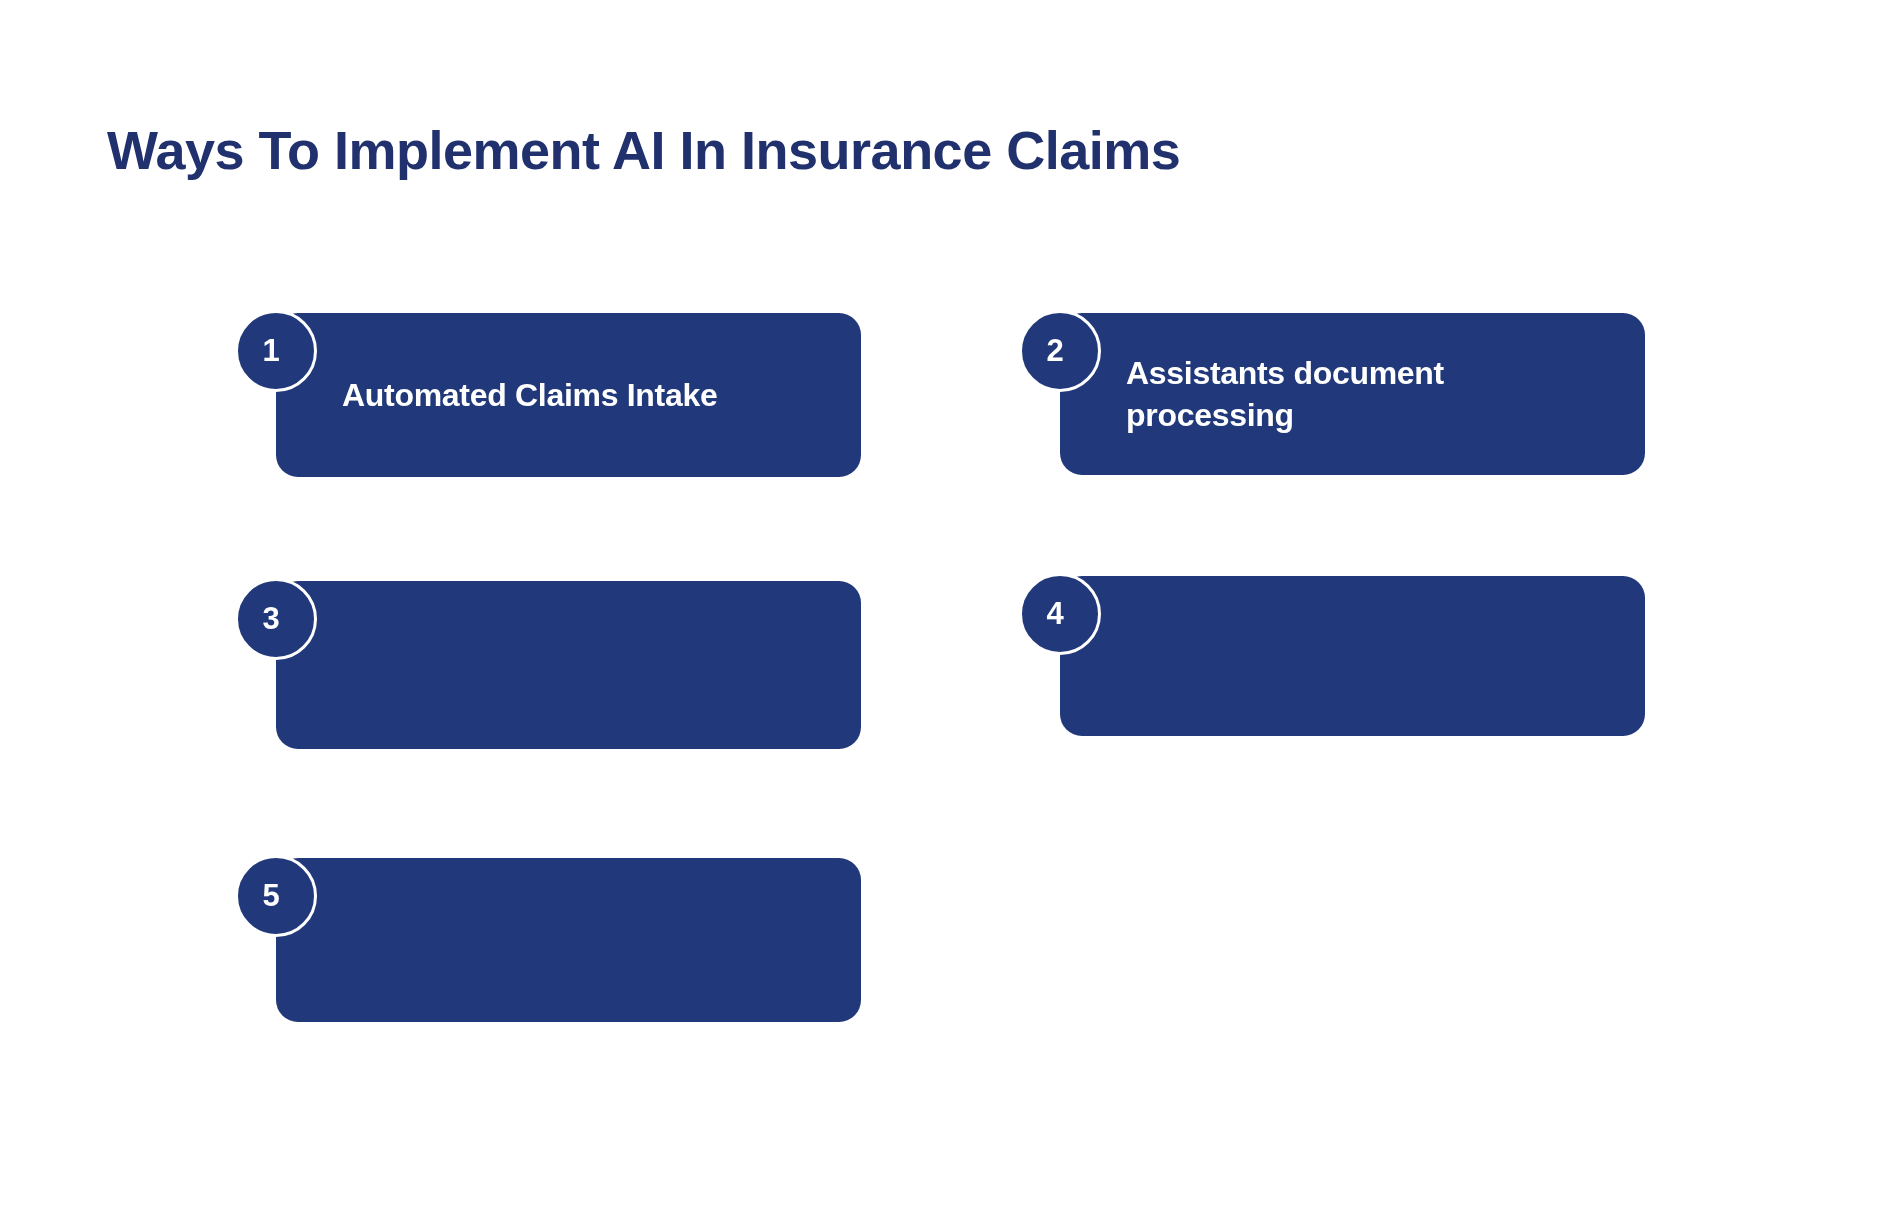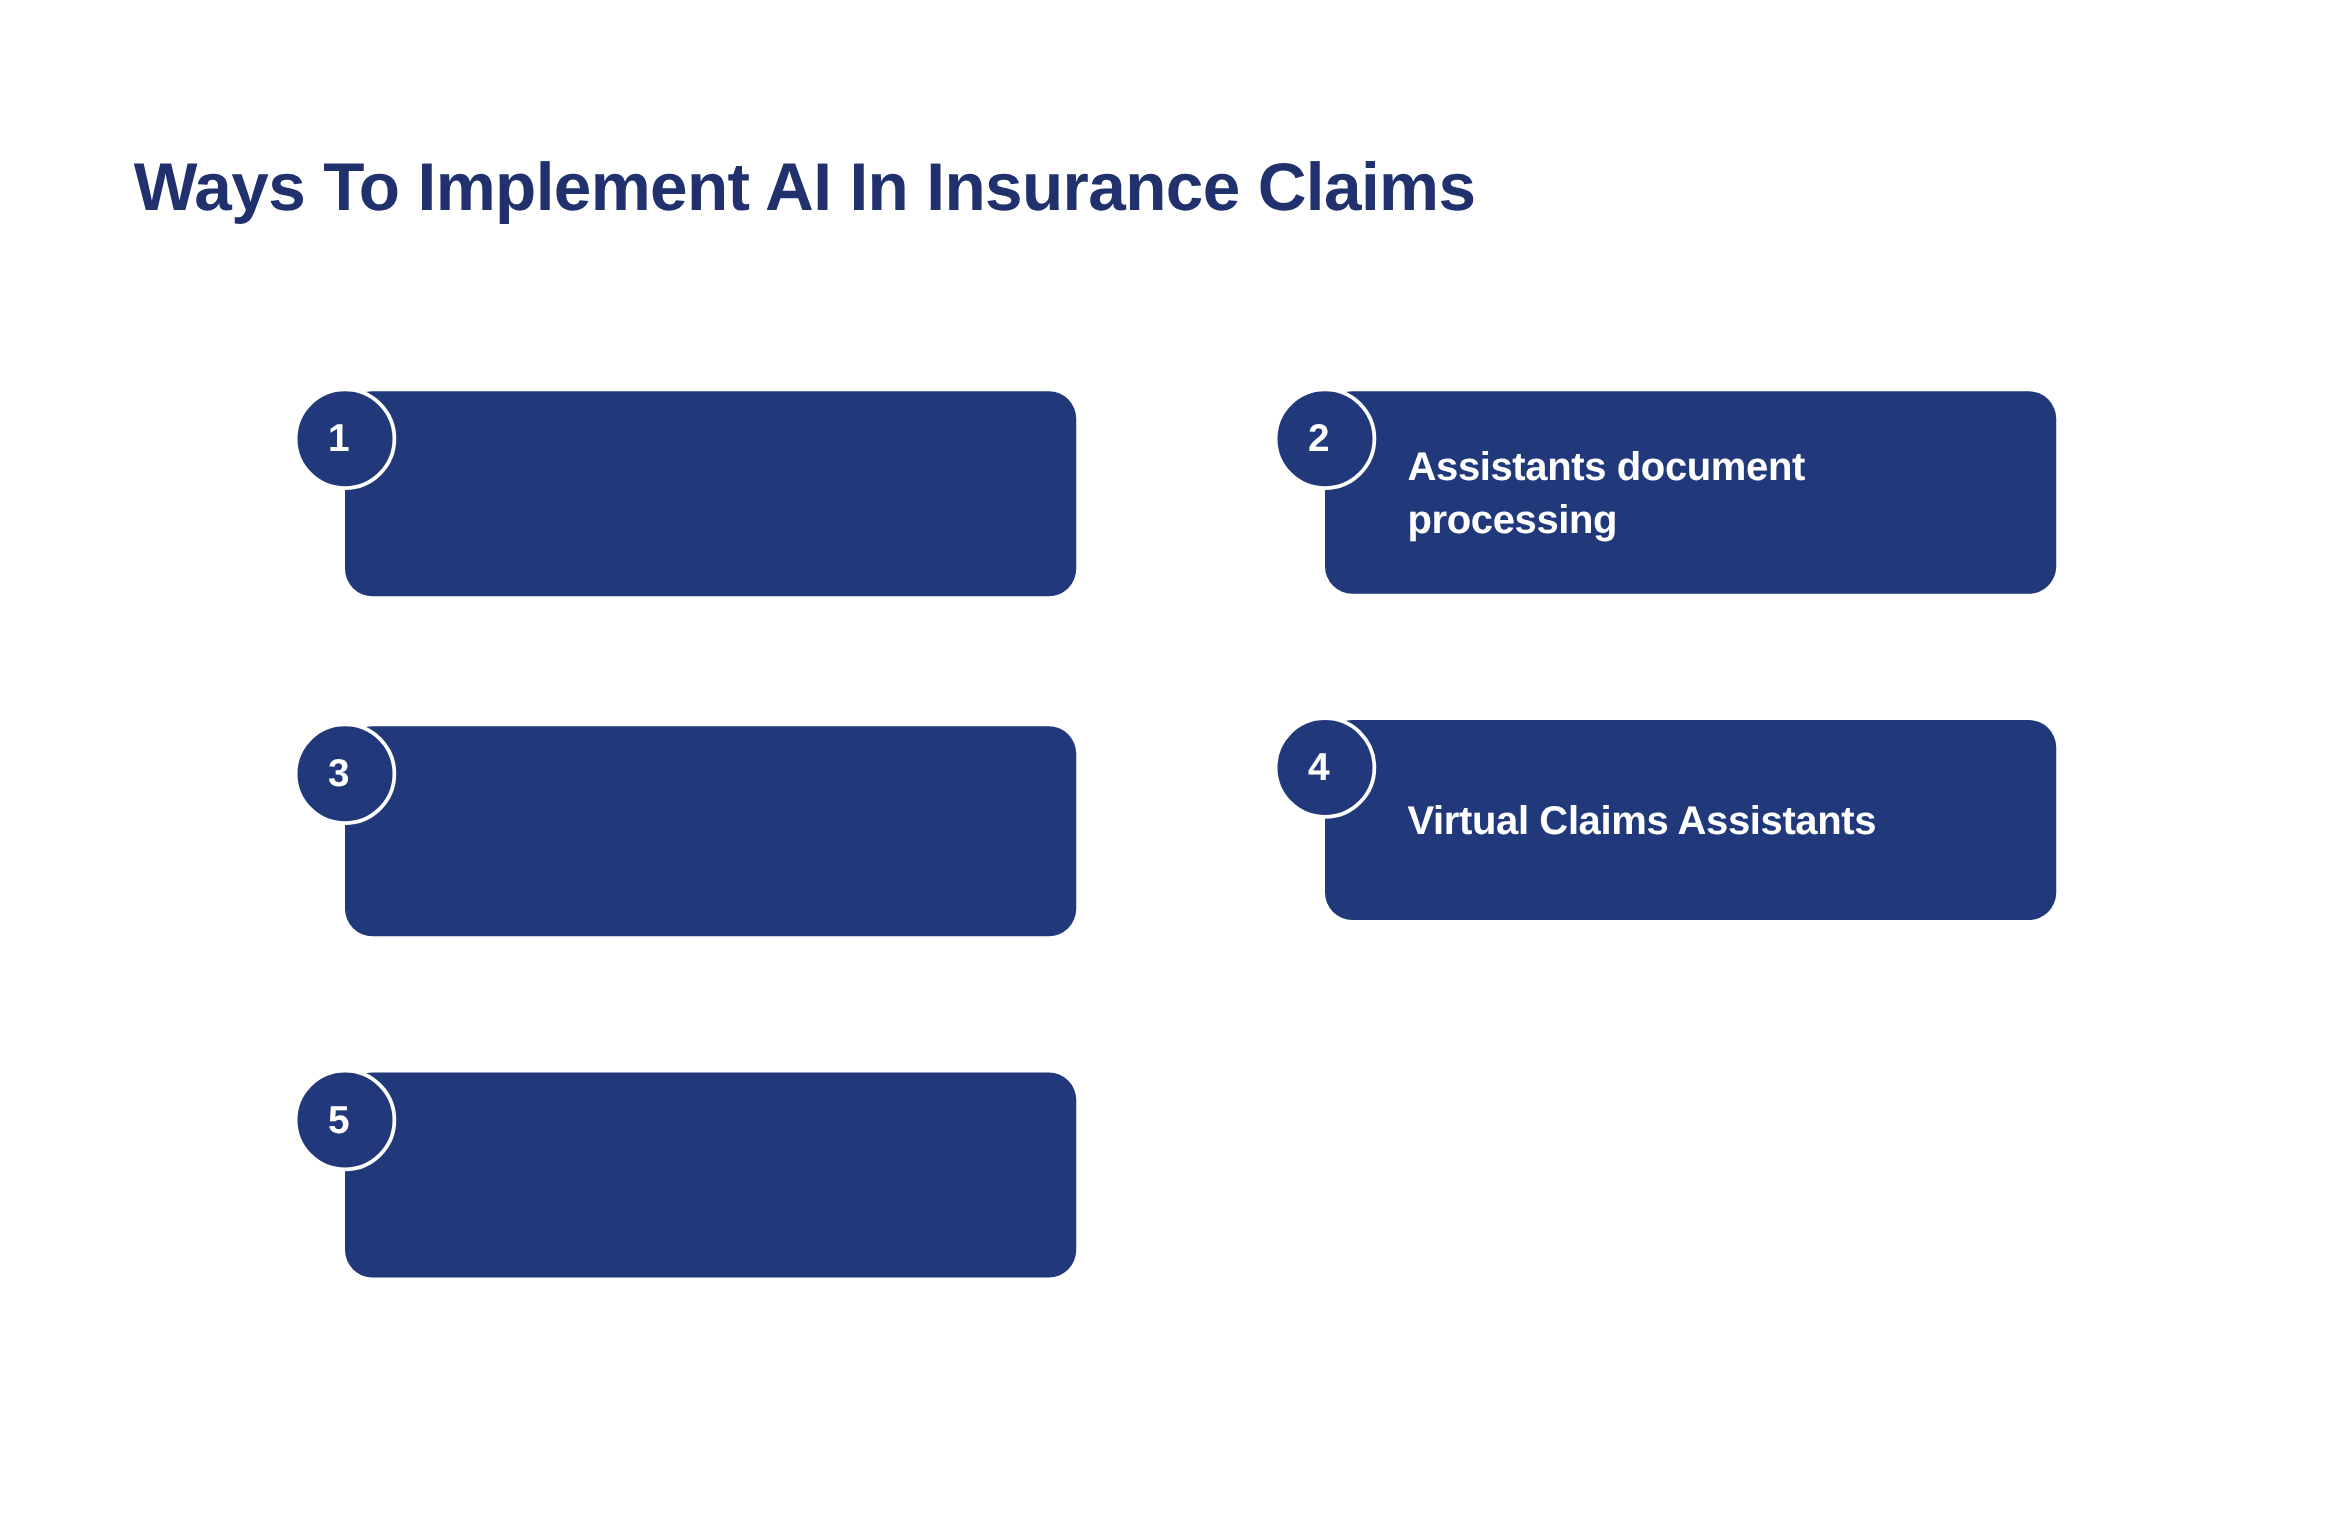--- a/index.html
+++ b/index.html
@@ -78,41 +78,41 @@
 <body>
 
 <div class="canvas">
 
   <h1 class="title">Ways To Implement AI In Insurance Claims</h1>
 
   <div class="card c1">
     <div class="badge">
       <span class="num">1</span>
     </div>
+    <div class="label">Automated Claims Intake</div>
   </div>
 
   <div class="card c2">
     <div class="badge">
       <span class="num">2</span>
     </div>
     <div class="label">Assistants document
 processing</div>
   </div>
 
   <div class="card c3">
     <div class="badge">
       <span class="num">3</span>
     </div>
   </div>
 
   <div class="card c4">
     <div class="badge">
       <span class="num">4</span>
     </div>
-    <div class="label">Virtual Claims Assistants</div>
   </div>
 
   <div class="card c5">
     <div class="badge">
       <span class="num">5</span>
     </div>
   </div>
 
 </div>
 

